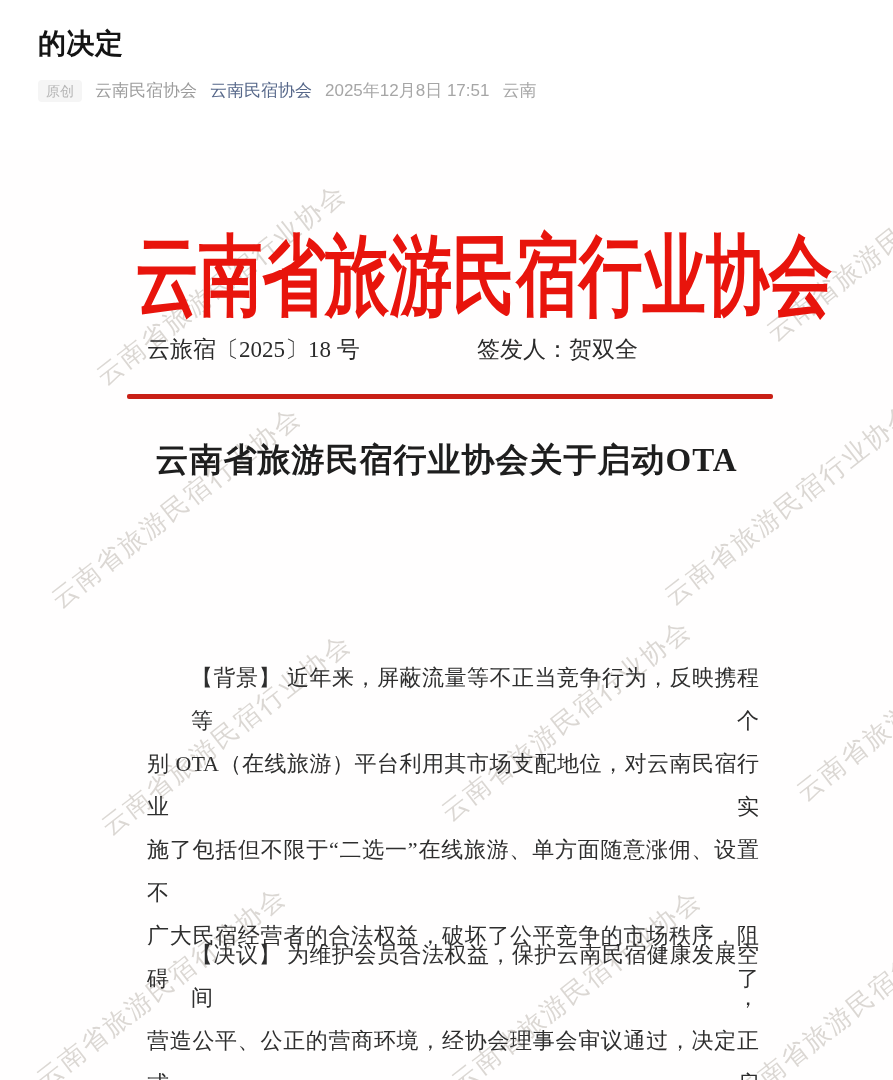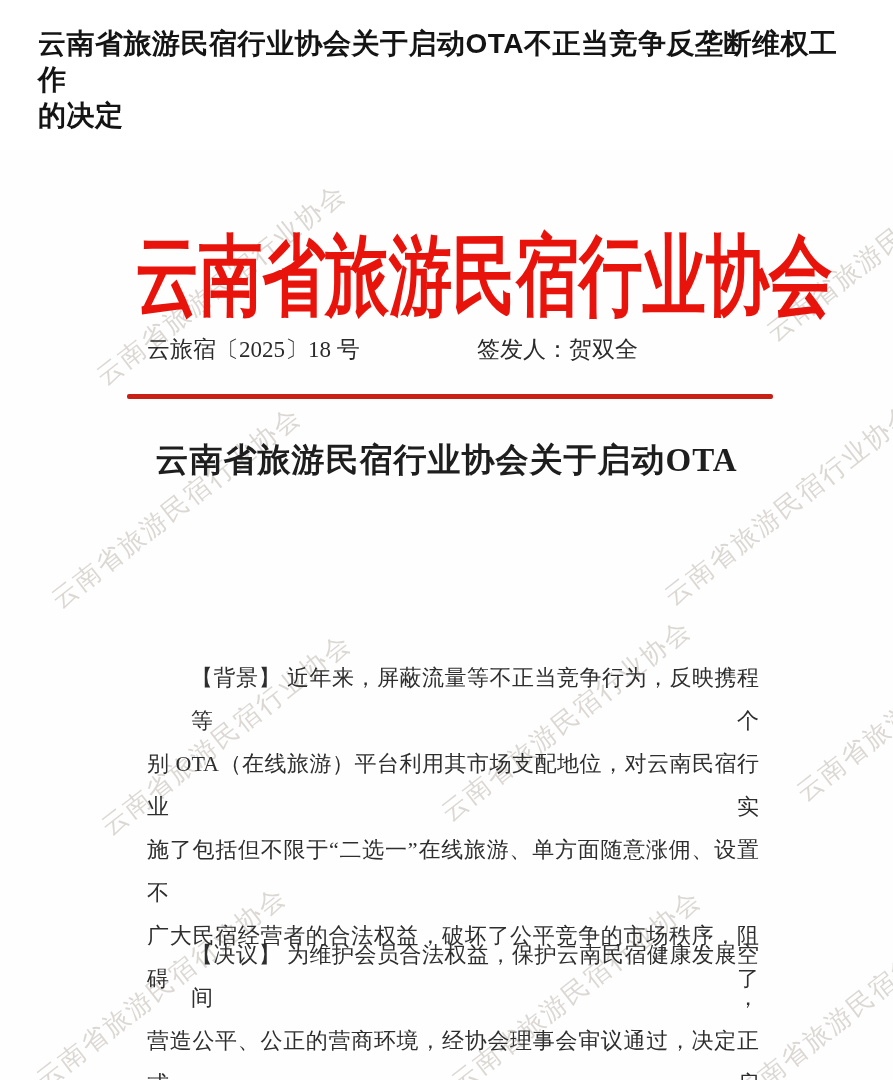--- a/index.html
+++ b/index.html
@@ -58,21 +58,20 @@
   .para.background{top:506px;}
   .para.decision{top:783px;}
   .dline{text-align:justify;text-align-last:justify;}
   .dline.indent{padding-left:44px;box-sizing:border-box;}
 </style>
 </head>
 <body>
 
 <div class="article-header">
   <h1 class="article-title">
-    <span class="tline">云南省旅游民宿行业协会关于启动OTA不正当竞争反垄断维权工作</span>
     <span class="tline">的决定</span>
   </h1>
   <div class="article-meta">
     <span class="origin-badge">原创</span>
     <span class="author-name">云南民宿协会</span>
     <span class="account-link">云南民宿协会</span>
     <span class="meta-date">2025年12月8日 17:51</span>
     <span class="meta-loc">云南</span>
   </div>
 </div>

